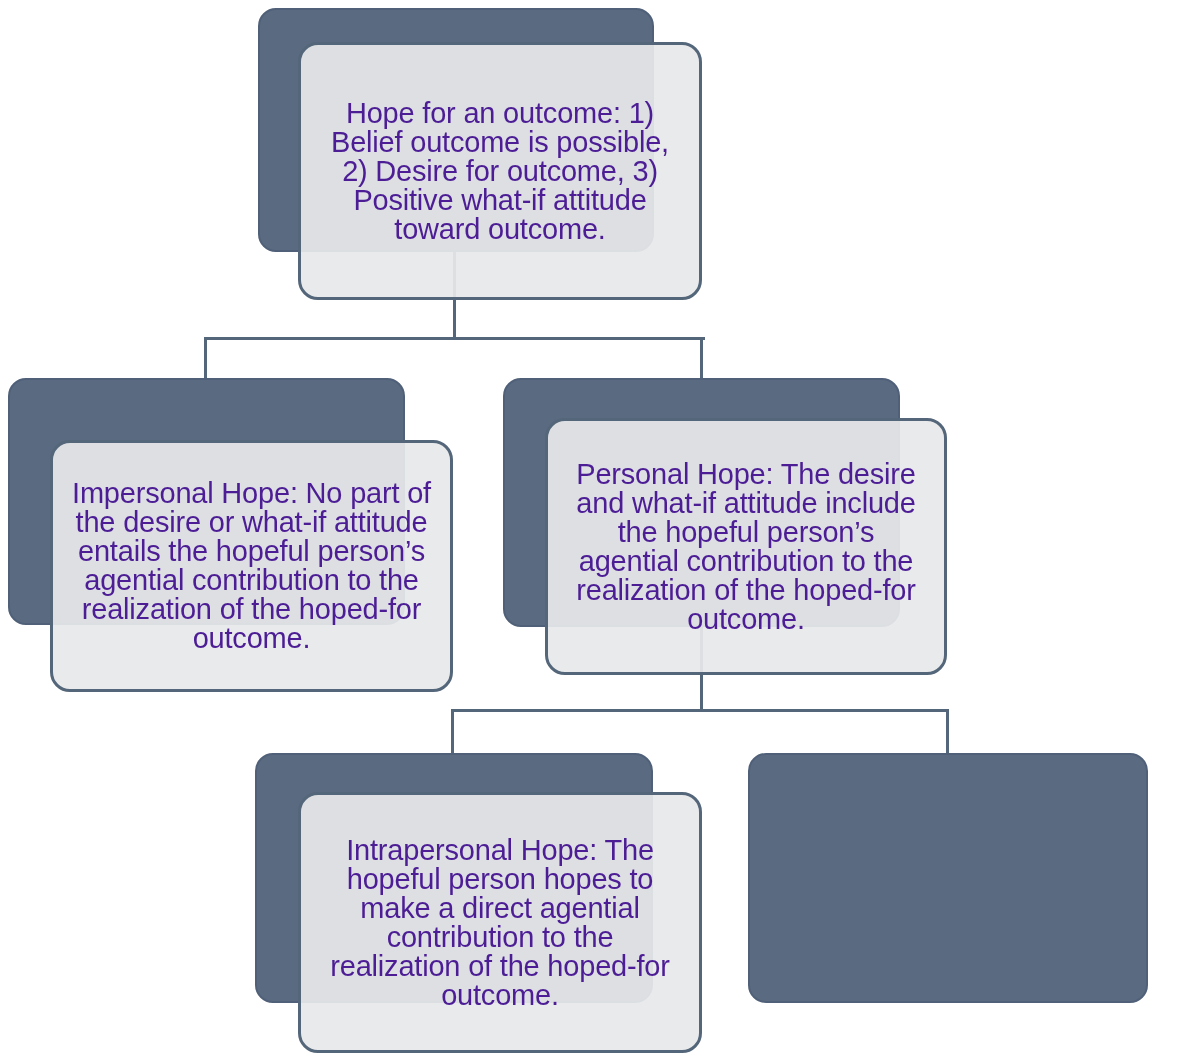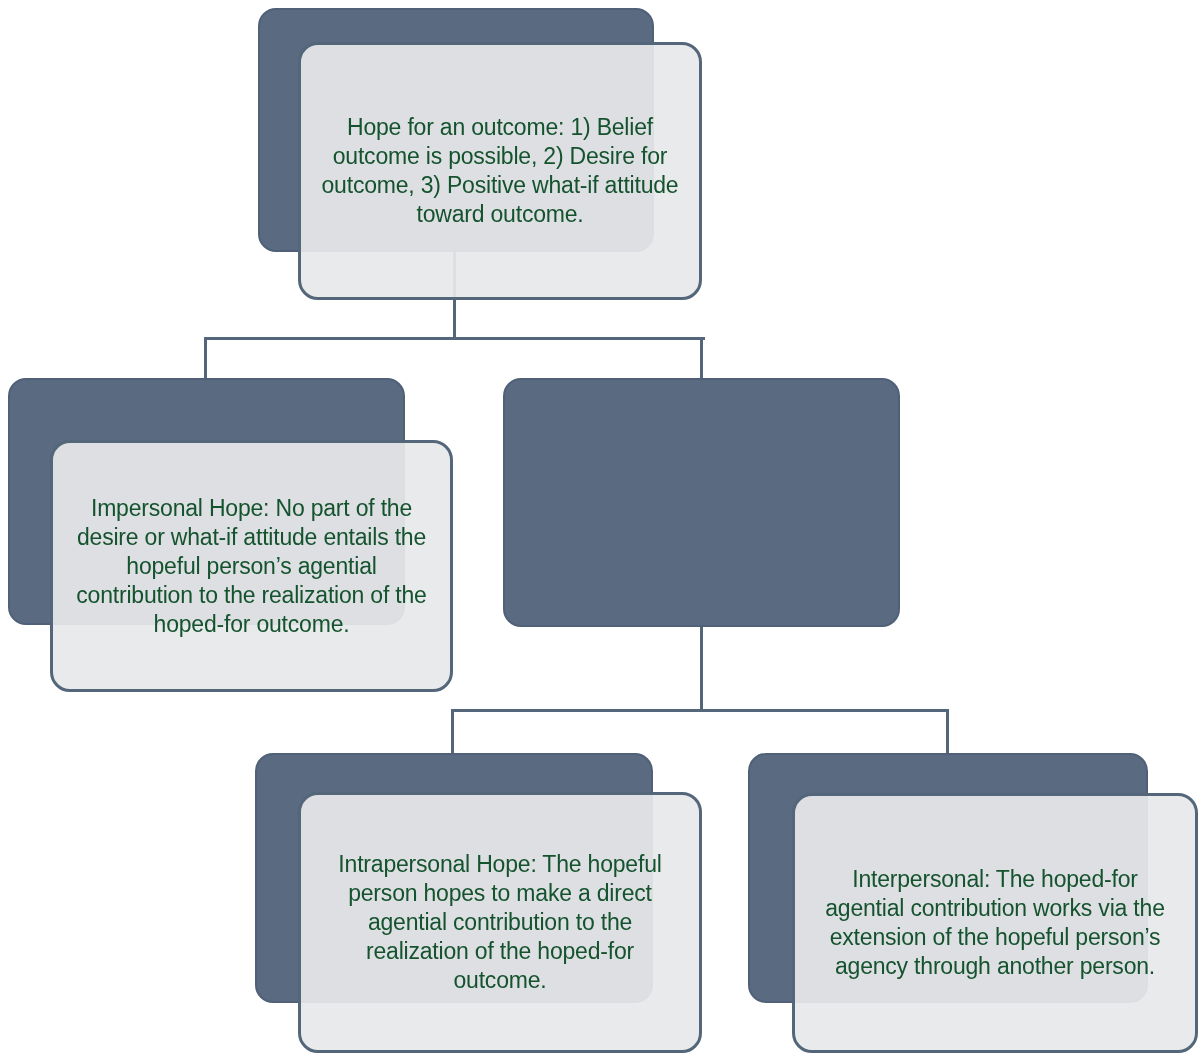--- a/index.html
+++ b/index.html
@@ -32,23 +32,23 @@
     border:3px solid #546679;
     border-radius:20px;
     box-sizing:border-box;
     z-index:3;
     display:flex;
     align-items:center;
     justify-content:center;
     padding:0 18px;
   }
   .node-text{
-    font-size:23px;
+    font-size:29px;
     line-height:29px;
-    color:#14532d;
+    color:#4c1d95;
     text-align:center;
     letter-spacing:-0.2px;
   }
   
   #hope-back{left:258px;top:8px;width:396px;height:244px;}
   #hope-front{left:298px;top:42px;width:404px;height:258px;}
   #impersonal-back{left:8px;top:378px;width:397px;height:247px;}
   #impersonal-front{left:50px;top:440px;width:403px;height:252px;}
   #personal-back{left:503px;top:378px;width:397px;height:249px;}
   #personal-front{left:545px;top:418px;width:402px;height:257px;}
@@ -85,24 +85,24 @@
   <div class="node-front" id="hope-front">
     <span class="node-text">Hope for an outcome: 1) Belief outcome is possible, 2) Desire for outcome, 3) Positive what-if attitude toward outcome.</span>
   </div>
 
   <div class="node-back" id="impersonal-back"></div>
   <div class="node-front" id="impersonal-front">
     <span class="node-text">Impersonal Hope: No part of the desire or what-if attitude entails the hopeful person’s agential contribution to the realization of the hoped-for outcome.</span>
   </div>
 
   <div class="node-back" id="personal-back"></div>
+  <div class="node-front" id="personal-front">
+    <span class="node-text">Personal Hope: The desire and what-if attitude include the hopeful person’s agential contribution to the realization of the hoped-for outcome.</span>
+  </div>
 
   <div class="node-back" id="intrapersonal-back"></div>
   <div class="node-front" id="intrapersonal-front">
     <span class="node-text">Intrapersonal Hope: The hopeful person hopes to make a direct agential contribution to the realization of the hoped-for outcome.</span>
   </div>
 
   <div class="node-back" id="interpersonal-back"></div>
-  <div class="node-front" id="interpersonal-front">
-    <span class="node-text">Interpersonal: The hoped-for agential contribution works via the extension of the hopeful person’s agency through another person.</span>
-  </div>
 
 </div>
 
 </body></html>

